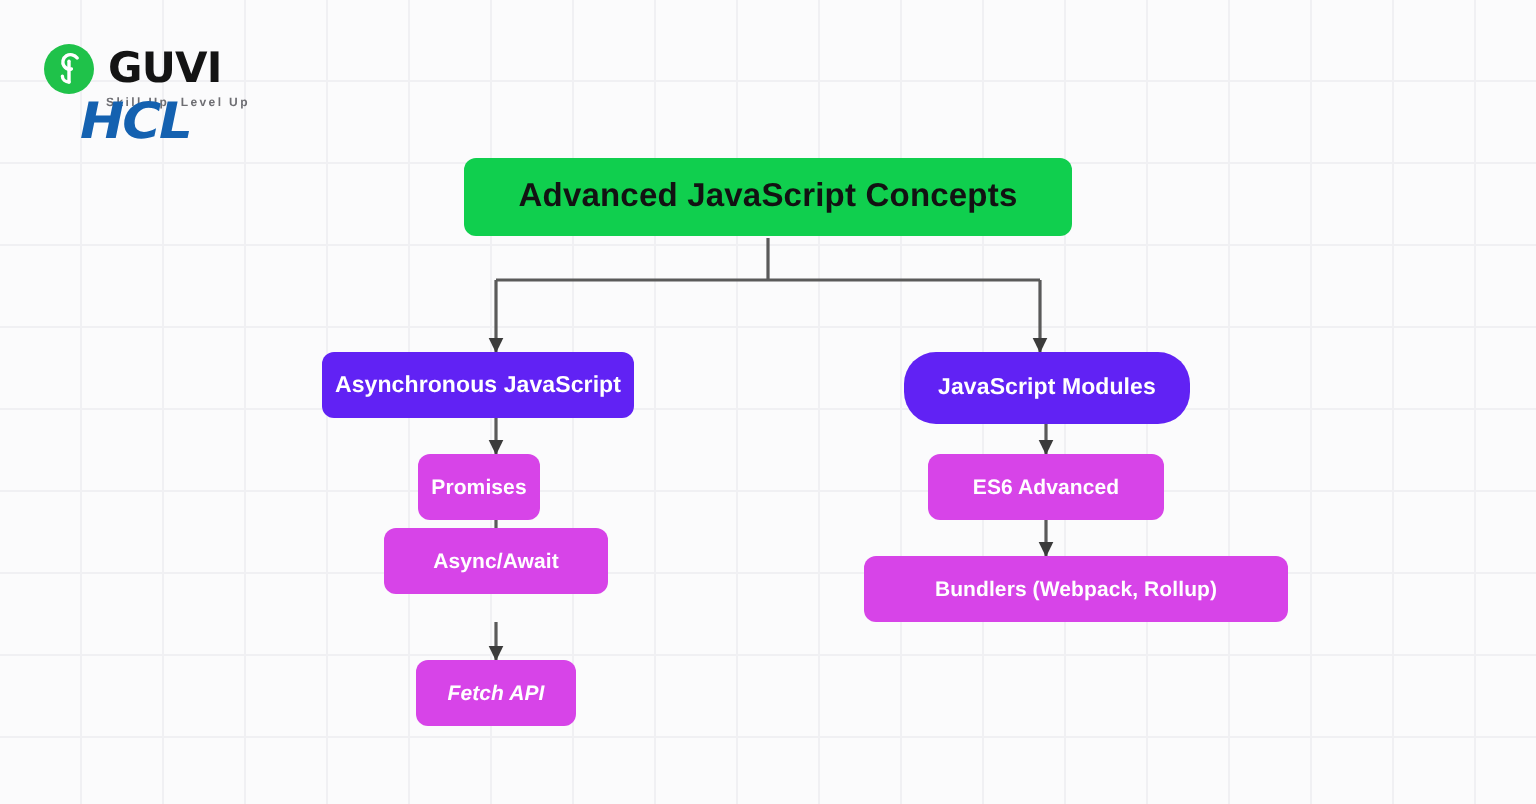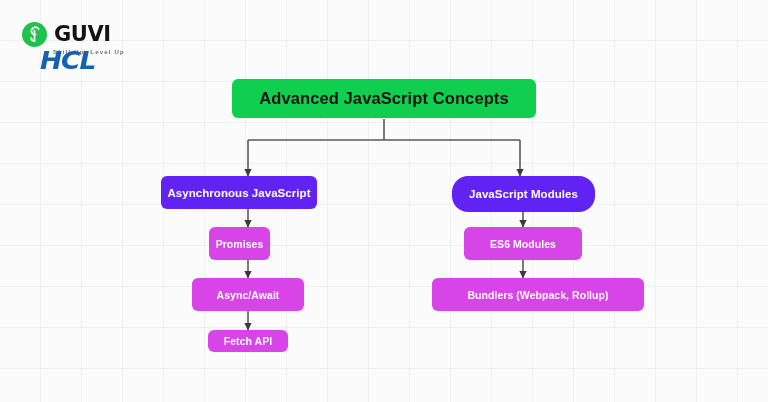--- a/index.html
+++ b/index.html
@@ -192,29 +192,29 @@
   </div>
 
   <div class="node node-branch" style="left:452px; top:176px; width:143px; height:36px;border-radius:16px;">
     <span>JavaScript Modules</span>
   </div>
 
   <div class="node node-leaf" style="left:209px; top:227px; width:61px; height:33px;">
     <span>Promises</span>
   </div>
 
-  <div class="node node-leaf" style="left:192px; top:278px; width:112px; height:33px;">
+  <div class="node node-leaf" style="left:192px; top:264px; width:112px; height:33px;">
     <span>Async/Await</span>
   </div>
 
-  <div class="node node-leaf" style="left:208px; top:330px; width:80px; height:22px;">
+  <div class="node node-leaf" style="left:208px; top:330px; width:80px; height:33px;font-style:italic;">
     <span>Fetch API</span>
   </div>
 
   <div class="node node-leaf" style="left:464px; top:227px; width:118px; height:33px;">
-    <span>ES6 Modules</span>
+    <span>ES6 Advanced</span>
   </div>
 
   <div class="node node-leaf" style="left:432px; top:278px; width:212px; height:33px;">
     <span>Bundlers (Webpack, Rollup)</span>
   </div>
 
 </div>
 
 </body></html>

